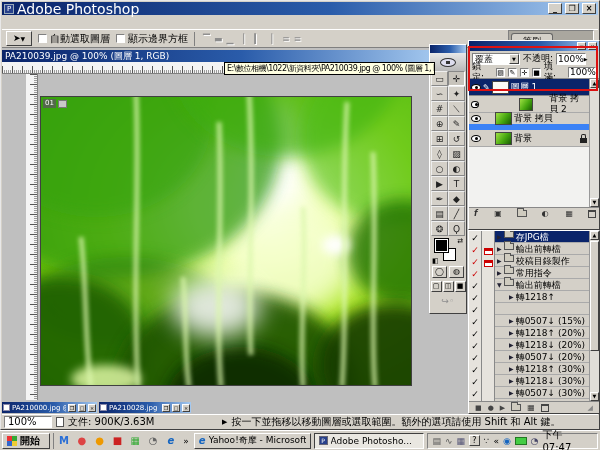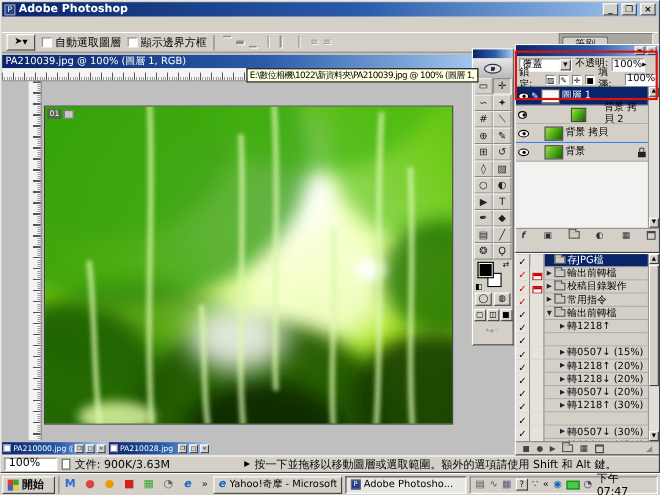--- a/index.html
+++ b/index.html
@@ -31,21 +31,21 @@
   .fold::before{content:"";position:absolute;top:-3px;left:-1px;width:5px;height:2px;background:#cfcbbf;border:1px solid #555;border-bottom:none}
   .dlgico{display:inline-block;width:9px;height:7px;border:1px solid #556;background:#fff;position:relative}
   .dlgico::before{content:"";position:absolute;top:0;left:0;right:0;height:2px;background:#99a}
   .dlgico.red{border-color:#c00}.dlgico.red::before{background:#c00}
   .ck{font-size:9px;line-height:9px;font-weight:bold;color:#000}
   .ck.red{color:#c00}
   .trash{display:inline-block;width:8px;height:8px;border:1px solid #444;border-top:2px solid #444;background:#d4d0c8}
   .act-row{position:absolute;left:0;width:122px;height:12px;border-bottom:1px solid #aaa;background:#d4d0c8;display:flex;align-items:center}
   .act-check{width:13px;height:12px;border-right:1px solid #888;text-align:center;background:#e6e3dd}
   .act-dlg{width:13px;height:12px;border-right:1px solid #888;text-align:center;background:#e6e3dd;padding-top:2px}
-  .act-body{flex:1;display:flex;align-items:center;gap:2px;padding-left:2px;height:12px}
+  .act-body{flex:1;display:flex;gap:2px;padding-left:2px;height:12px}
   .act-row.sel{background:#0a246a}
   .act-row.sel .act-label{color:#fff}
   .act-label{font-size:9px;line-height:12px;white-space:nowrap}
   .tri{font-size:6px;color:#223;line-height:12px}
   .sbtn{background:#d4d0c8;border:1px solid;border-color:#fff #404040 #404040 #fff;font-size:5px;line-height:7px;text-align:center;color:#000}
   .pal-icon{font-size:8px;line-height:11px;color:#333;padding:0 2px}
   .tab{position:absolute;top:0;height:12px;background:#bdb9b1;border:1px solid #666;border-bottom:none;border-radius:3px 3px 0 0;font-size:9px;line-height:12px;text-align:center;color:#222}
   .tab.active{background:#d4d0c8;color:#000;z-index:2}
   .ql{width:15px;height:14px;text-align:center;font-size:10px;line-height:14px}
   .tray-ico{font-size:9px;line-height:12px}
@@ -53,21 +53,21 @@
 </style>
 </head>
 <body>
 
 <div id="screen">
 
   <div class="abs" style="left:0;top:0;width:600px;height:430px;background:#d4d0c8;border:1px solid;border-color:#e8e8e8 #404040 #404040 #e8e8e8"></div>
 
   <div class="abs tbgrad" style="left:2px;top:2px;width:596px;height:13px;display:flex;align-items:center;gap:3px;padding:0 2px">
     <span style="width:10px;height:10px;background:#27408b;border:1px solid #9ab;display:inline-block;color:#fff;font-size:7px;line-height:9px;text-align:center">P</span>
-    <span style="color:#fff;font-weight:bold;font-size:10px;flex:1">Adobe Photoshop</span>
+    <span style="color:#fff;font-weight:normal;font-size:14px;flex:1">Adobe Photoshop</span>
     <span class="wbtn raised">_</span>
     <span class="wbtn raised">❐</span>
     <span class="wbtn raised">×</span>
   </div>
 
 
   <div class="abs" style="left:2px;top:29px;width:596px;height:19px;border-top:1px solid #fff;border-bottom:1px solid #808080;display:flex;align-items:center;gap:6px;padding:0 4px;font-size:10px">
     <span class="raised" style="width:26px;height:15px;text-align:center;font-size:9px;line-height:13px">➤<span style="font-size:6px">▼</span></span>
     <span><span class="chk"></span><span>自動選取圖層</span></span>
     <span><span class="chk"></span><span>顯示邊界方框</span></span>
@@ -228,21 +228,21 @@
         <span style="font-size:8px;color:#fff">✎</span>
         <span class="thumb white"></span>
         <span class="t9" style="color:#fff">圖層 1</span>
       </div>
       <div class="abs" style="left:0;top:17px;width:120px;height:17px;background:#d4d0c8;display:flex;align-items:center;gap:16px;padding:0 2px;border-bottom:1px solid #aaa">
         <span class="eye"></span>
         <span style="width:10px"></span>
         <span class="thumb"></span>
         <span class="t9">背景 拷貝 2</span>
       </div>
-      <div class="abs" style="left:0;top:34px;width:120px;height:17px;background:#d4d0c8;display:flex;align-items:center;gap:2px;padding:0 2px;border-bottom:1px solid #3b82f6">
+      <div class="abs" style="left:0;top:34px;width:120px;height:17px;background:#d4d0c8;display:flex;align-items:center;gap:2px;padding:0 2px;border-bottom:6px solid #3b82f6">
         <span class="eye"></span>
         <span style="width:10px"></span>
         <span class="thumb"></span>
         <span class="t9">背景 拷貝</span>
       </div>
       <div class="abs" style="left:0;top:51px;width:120px;height:17px;background:#d4d0c8;display:flex;align-items:center;gap:2px;padding:0 2px;border-bottom:1px solid #aaa">
         <span class="eye"></span>
         <span style="width:10px"></span>
         <span class="thumb"></span>
         <span class="t9" style="flex:1">背景</span>
@@ -358,20 +358,24 @@
         <span class="act-check"><span class="ck">✓</span></span>
           <span class="act-dlg"></span>
         <span class="act-body" style="padding-left:14px">
             <span class="tri">▶</span>
             <span class="act-label">轉1218↑ (30%)</span>
           </span>
       </div>
       <div class="act-row" style="top:144px">
         <span class="act-check"><span class="ck">✓</span></span>
           <span class="act-dlg"></span>
+        <span class="act-body" style="padding-left:14px">
+            <span class="tri">▶</span>
+            <span class="act-label">轉1218↓ (30%)</span>
+          </span>
       </div>
       <div class="act-row" style="top:156px">
         <span class="act-check"><span class="ck">✓</span></span>
           <span class="act-dlg"></span>
         <span class="act-body" style="padding-left:14px">
             <span class="tri">▶</span>
             <span class="act-label">轉0507↓ (30%)</span>
           </span>
       </div>
       <div class="act-row" style="top:168px">

